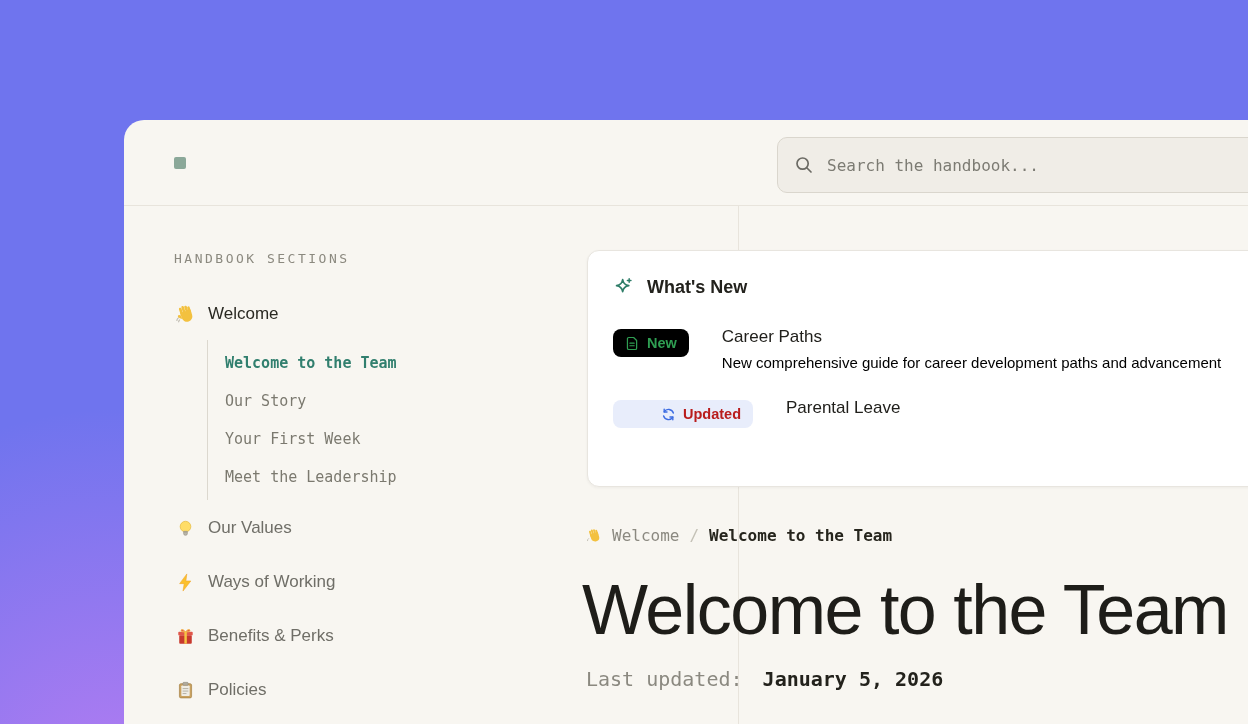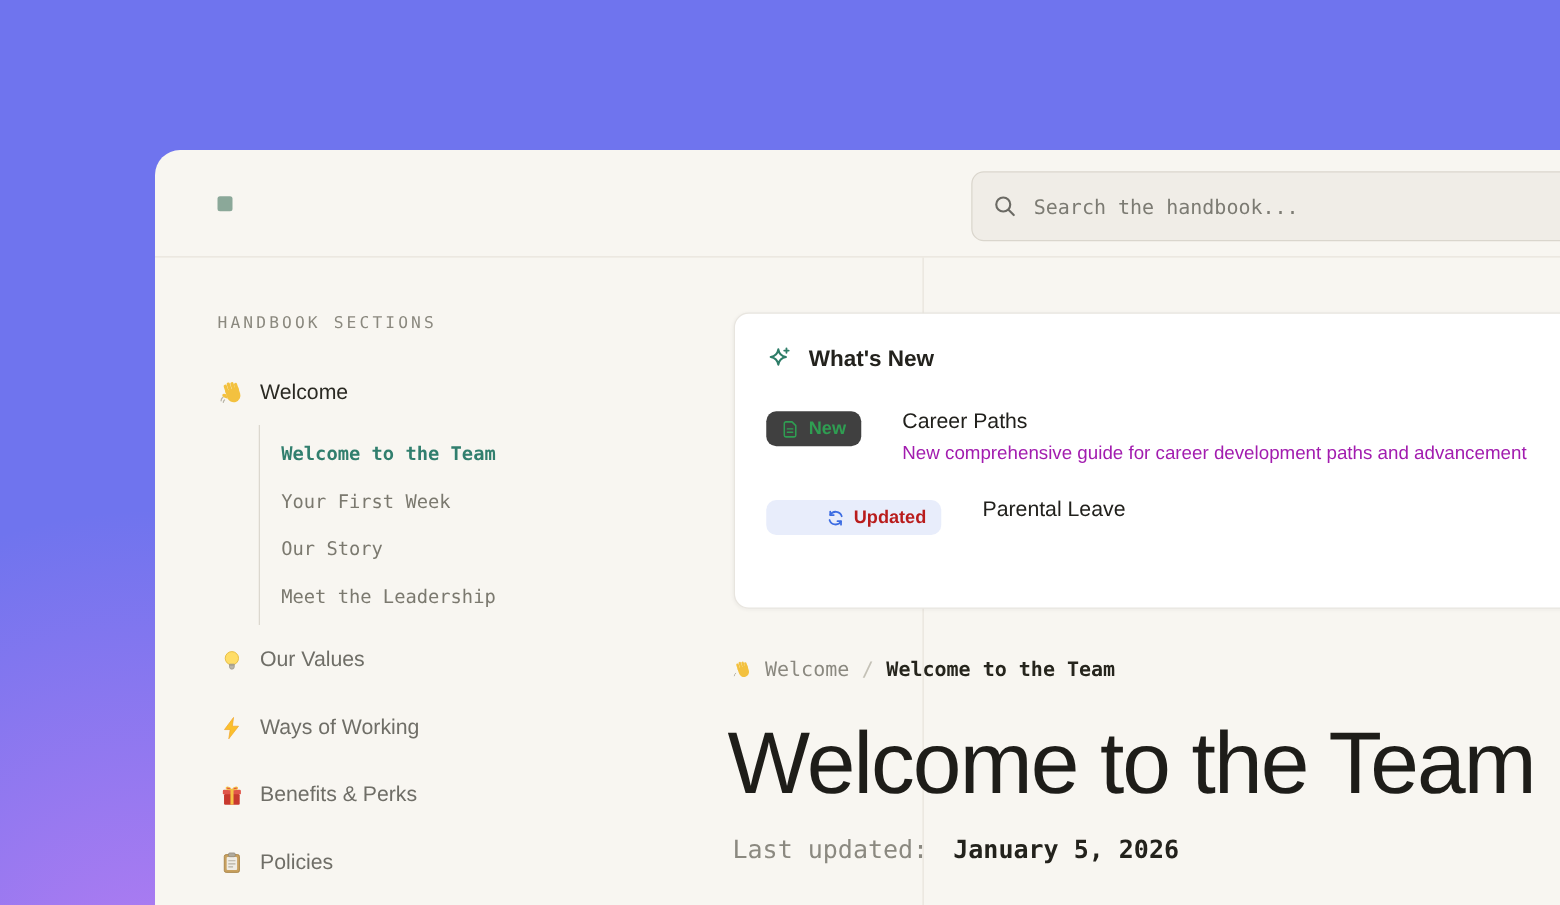--- a/index.html
+++ b/index.html
@@ -79,25 +79,25 @@
   }
   .whatsnew-header { display: flex; align-items: center; gap: 13px; margin-bottom: 29px; }
   .whatsnew-title { font-size: 18px; font-weight: 700; color: #23221d; }
   .wn-row { display: flex; align-items: flex-start; gap: 21px; }
   .wn-row + .wn-row { margin-top: 27px; }
   .badge {
     display: inline-flex; align-items: center; gap: 7px; flex: 0 0 auto;
     height: 28px; padding: 0 12px; border-radius: 8px;
     font-size: 14.5px; font-weight: 600; margin-top: 2px;
   }
-  .badge-new { background: #404040; color: #2f9e52; }
+  .badge-new { background: #000000; color: #2f9e52; }
   .badge-updated { background: #e8edfb; color: #b91c1c; padding-left: 48px; }
   .wn-text { min-width: 0; margin-left: 12px; }
   .wn-item-title { font-size: 17px; font-weight: 500; color: #21201c; }
-  .wn-item-desc { font-size: 15px; color: #a21caf; margin-top: 7px; white-space: nowrap; }
+  .wn-item-desc { font-size: 15px; color: #000000; margin-top: 7px; white-space: nowrap; }
 
   
   .breadcrumb {
     position: absolute; left: 462px; top: 406px; z-index: 1;
     display: flex; align-items: center; gap: 10px;
     font-family: "DejaVu Sans Mono", monospace; font-size: 16px;
   }
   .crumb-section { color: #8b8980; cursor: pointer; }
   .crumb-sep { color: #c4c1b6; }
   .crumb-current { color: #26251d; font-weight: 700; }
@@ -152,22 +152,22 @@
             <path d="M5.6 7 h10.3 v5.2 a5.1 5.1 0 0 1 -5.1 5.1 a5.2 5.2 0 0 1 -5.2 -5.2 Z" fill="#f3c13f"></path>
             <path d="M5.7 9.5 q-2.2-1.8-3.1-.4 q-.7 1.2 1.2 2.6 l2 1.4" fill="#f3c13f"></path>
           </g>
         </svg>
       </span>
       <span>Welcome</span>
     </div>
 
     <div class="subnav">
       <div class="subnav-item active">Welcome to the Team</div>
+      <div class="subnav-item">Our Story</div>
       <div class="subnav-item">Your First Week</div>
-      <div class="subnav-item">Our Story</div>
       <div class="subnav-item">Meet the Leadership</div>
     </div>
 
     <div class="nav-item">
       <span class="emoji">
         <svg width="19" height="19" viewBox="0 0 20 20">
           <circle cx="10" cy="8" r="5.6" fill="#ffdd67" stroke="#e6bc43" stroke-width=".8"></circle>
           <path d="M8 13 h4 v2.2 a2 2 0 0 1 -4 0 Z" fill="#b9b5a9" stroke="#9c978a" stroke-width=".7"></path>
           <line x1="8.4" y1="13.8" x2="11.6" y2="13.8" stroke="#9c978a" stroke-width=".7"></line>
         </svg>

